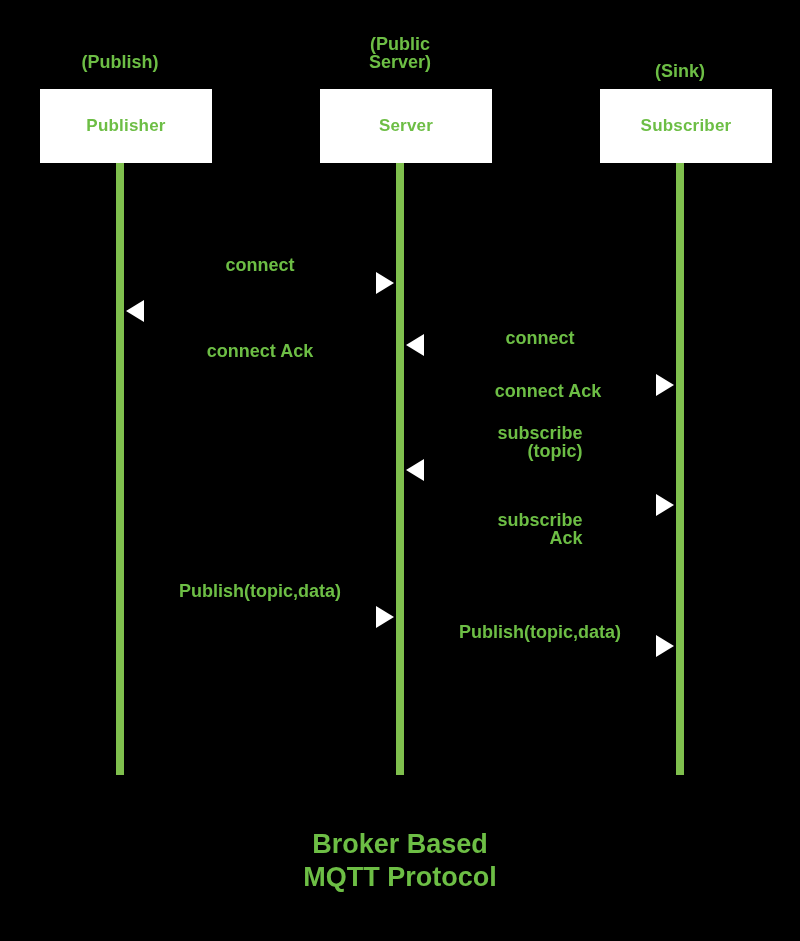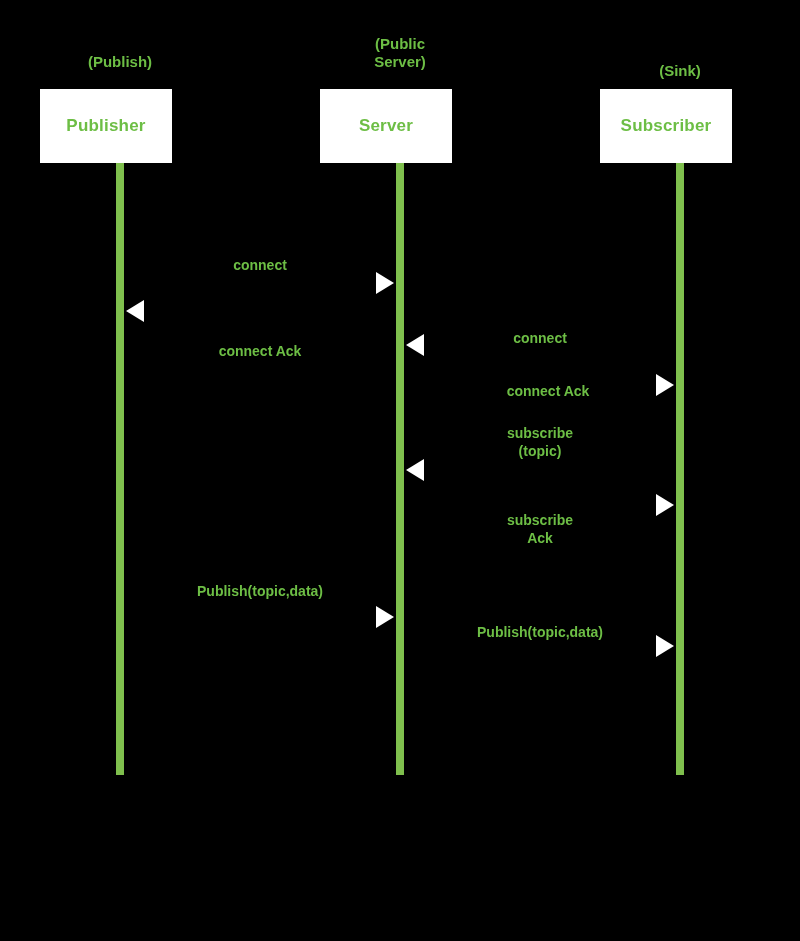--- a/index.html
+++ b/index.html
@@ -22,29 +22,29 @@
     position: absolute;
     width: 160px;
   }
   .actor-caption {
     position: absolute;
     left: 0;
     width: 160px;
     text-align: center;
     color: #6DBE45;
     font-weight: bold;
-    font-size: 15px;
+    font-size: 18px;
     line-height: 18px;
     white-space: pre-line;
   }
   .actor-box {
     position: absolute;
     left: 0;
     top: 0;
-    width: 132px;
+    width: 172px;
     height: 74px;
     background: #FFFFFF;
     display: flex;
     align-items: center;
     justify-content: center;
   }
   .actor-box-label {
     color: #6DBE45;
     font-weight: bold;
     font-size: 17px;
@@ -54,23 +54,23 @@
     position: absolute;
     width: 8px;
     background: #7FBF4D;
   }
 
   
   .msg-label {
     position: absolute;
     color: #6DBE45;
     font-weight: bold;
-    font-size: 14px;
+    font-size: 18px;
     line-height: 18px;
-    text-align: center;
+    text-align: right;
     white-space: pre-line;
     transform: translateX(-50%);
   }
 
   
   .arrow {
     position: absolute;
     width: 0;
     height: 0;
   }
@@ -147,14 +147,16 @@
   <div class="arrow right" style="left:656px; top:494px;"></div>
   <div class="msg-label" style="left:540px; top:511px;">subscribe
 Ack</div>
 
   <div class="msg-label" style="left:260px; top:582px;">Publish(topic,data)</div>
   <div class="arrow right" style="left:376px; top:606px;"></div>
 
   <div class="msg-label" style="left:540px; top:623px;">Publish(topic,data)</div>
   <div class="arrow right" style="left:656px; top:635px;"></div>
 
+  <div class="diagram-title" style="top:828px;">Broker Based
+MQTT Protocol</div>
 
 </div>
 
 </body></html>

